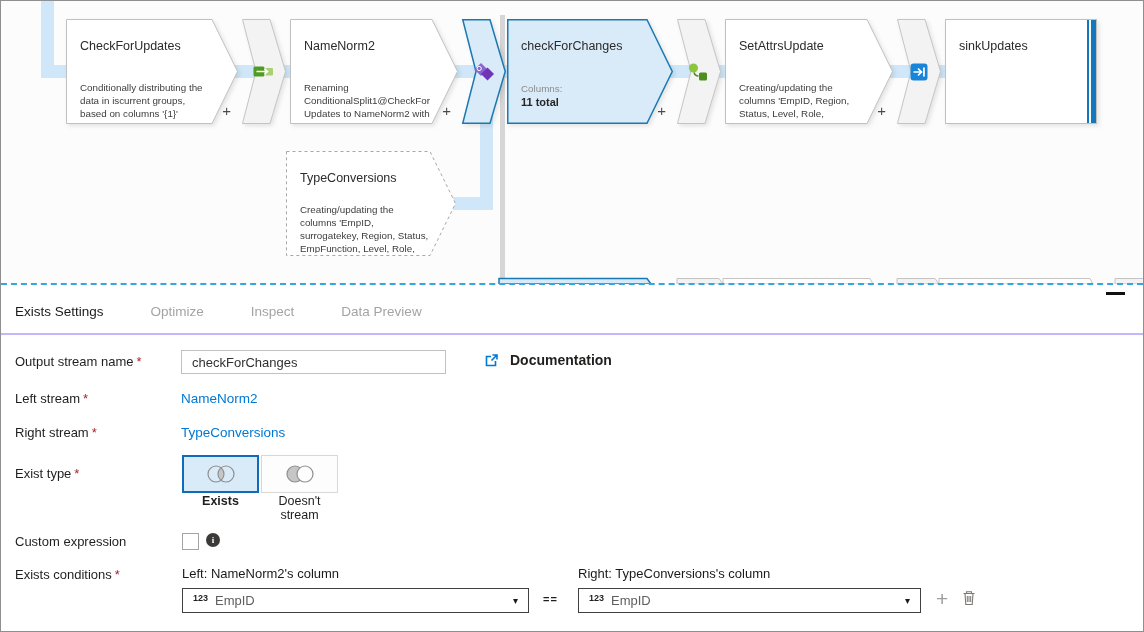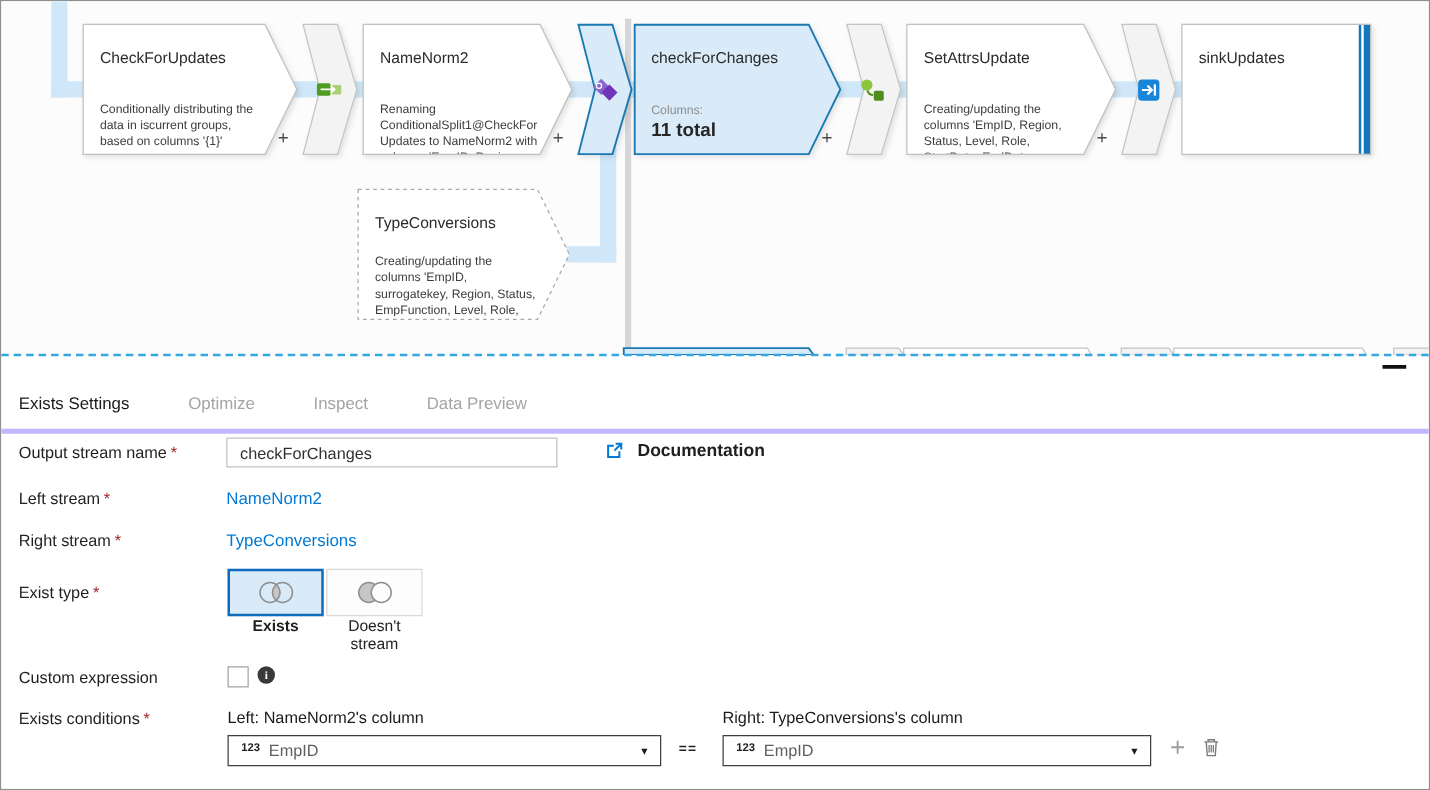--- a/index.html
+++ b/index.html
@@ -9,27 +9,27 @@
   #canvas{position:absolute;left:0;top:0;width:100%;height:283px;background:#fcfcfc;overflow:hidden;}
   .stream{position:absolute;background:#cfe7f8;}
   .guide-bar{position:absolute;left:499px;top:14px;width:5px;height:269px;background:#d6d6d6;}
   .shape{position:absolute;overflow:visible;filter:drop-shadow(2px 2px 2px rgba(0,0,0,.10));}
   .node{position:absolute;}
   .node .title{position:absolute;left:14px;top:20px;font-size:12.5px;color:#2b2b2b;white-space:nowrap;}
   .node .desc{position:absolute;left:14px;top:62px;right:24px;font-size:9.8px;line-height:1.33;
               color:#3c3c3c;overflow:hidden;overflow-wrap:anywhere;max-height:44px;}
   .node .plus{position:absolute;right:7px;bottom:5px;font-size:15px;color:#4a4a4a;cursor:pointer;}
   .cols-label{position:absolute;left:14px;top:64px;font-size:9.8px;color:#8c8c8c;}
-  .cols-value{position:absolute;left:14px;top:77px;font-size:15px;font-weight:bold;color:#262626;}
+  .cols-value{position:absolute;left:14px;top:77px;font-size:11px;font-weight:bold;color:#262626;}
   .conn-icon{position:absolute;left:11px;top:44px;}
   
   #divider{position:absolute;left:0;top:282px;width:100%;height:0;border-top:2px dashed #35a6e2;z-index:5;}
   #min-handle{position:absolute;left:1105px;top:291px;width:19px;height:3px;background:#111;z-index:6;cursor:pointer;}
   #panel{position:absolute;left:0;top:285px;width:100%;height:347px;background:#fff;}
-  #tabs{position:absolute;left:0;top:16px;width:100%;height:45px;border-bottom:4px solid #c4b5fd;
+  #tabs{position:absolute;left:0;top:4px;width:100%;height:45px;border-bottom:2px solid #c4b5fd;
         display:flex;align-items:center;padding-left:14px;box-sizing:border-box;}
   .tab{font-size:13.5px;color:#a6a4a2;margin-right:47px;cursor:pointer;white-space:nowrap;}
   .tab.active{color:#1b1a19;}
   .f-label{position:absolute;left:14px;font-size:13px;color:#201f1e;white-space:nowrap;}
   .req{color:#a4262c;margin-left:3px;}
   #osn-input{position:absolute;left:180px;top:64px;width:265px;height:24px;border:1px solid #c3c1bf;
              font-size:13px;color:#323130;padding:0 10px;box-sizing:border-box;font-family:"Liberation Sans",sans-serif;outline:none;}
   .doc-link{position:absolute;left:483px;top:66px;display:flex;align-items:center;cursor:pointer;}
   .doc-link span{margin-left:11px;font-size:14px;font-weight:bold;color:#201f1e;}
   .stream-link{position:absolute;left:180px;font-size:13.5px;color:#0078d4;cursor:pointer;white-space:nowrap;}

